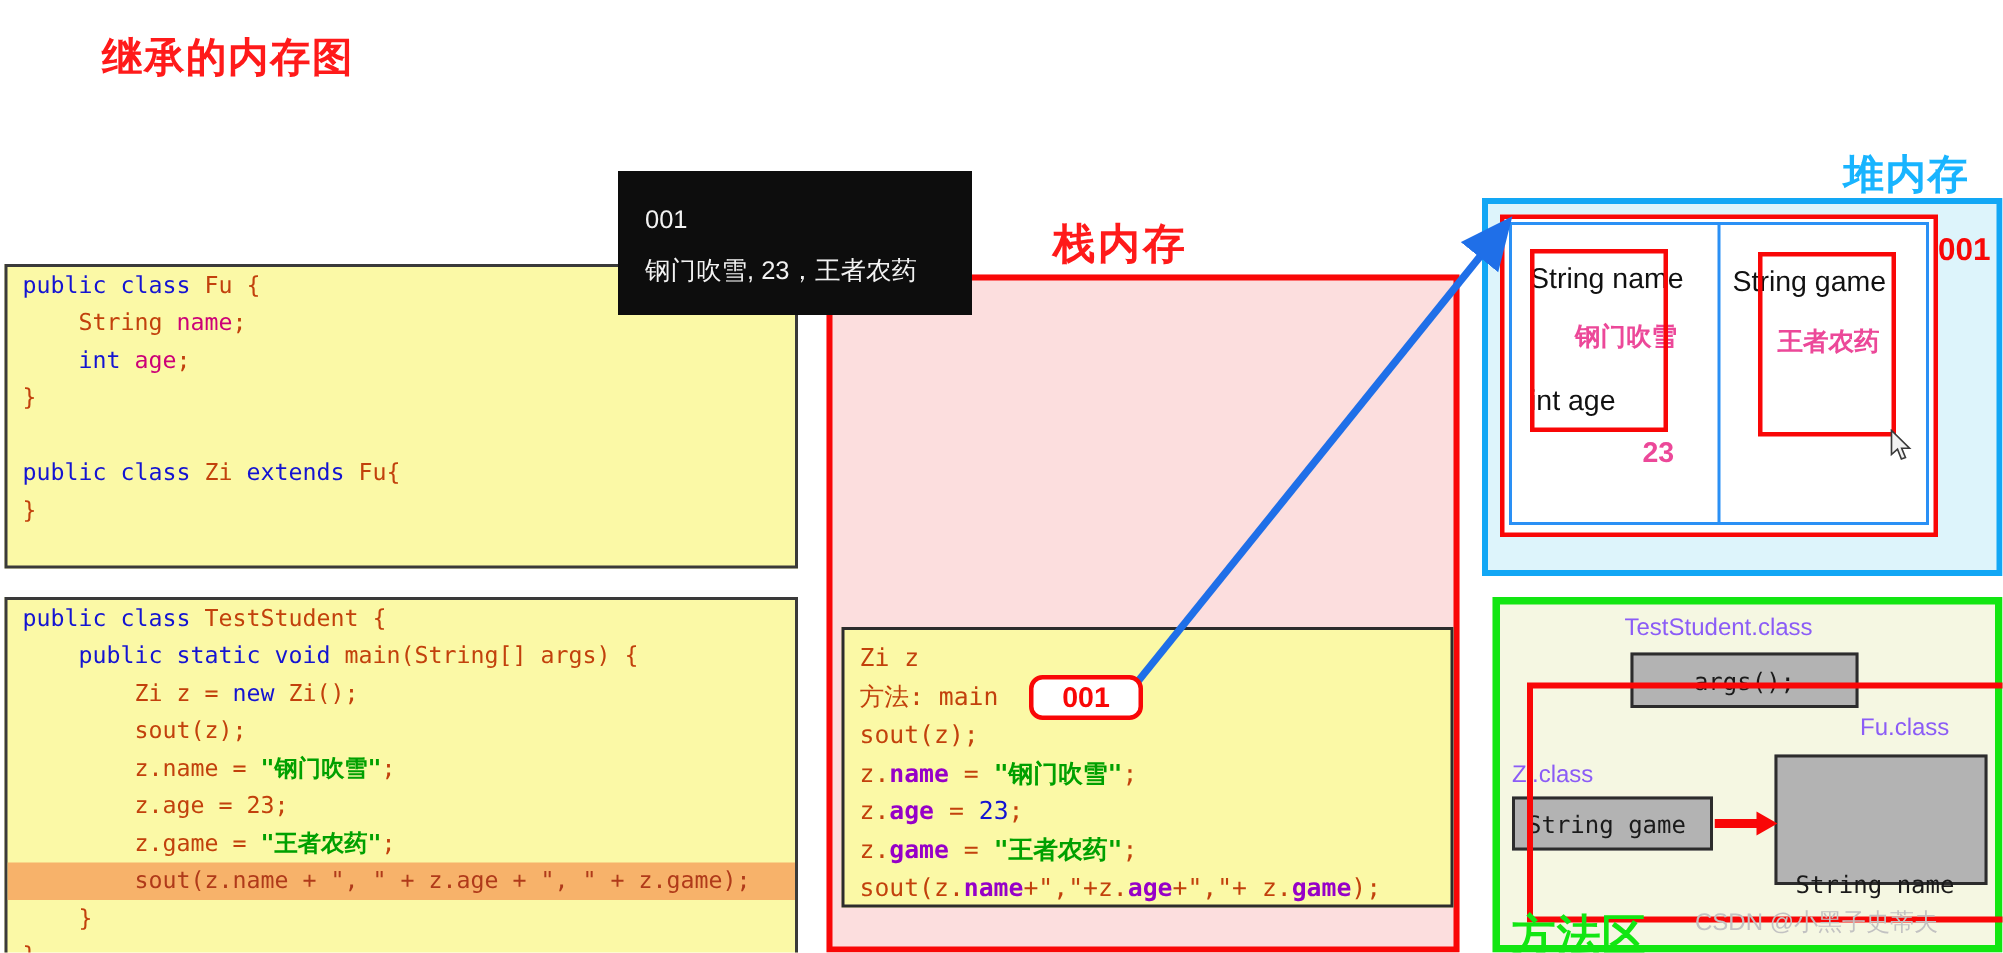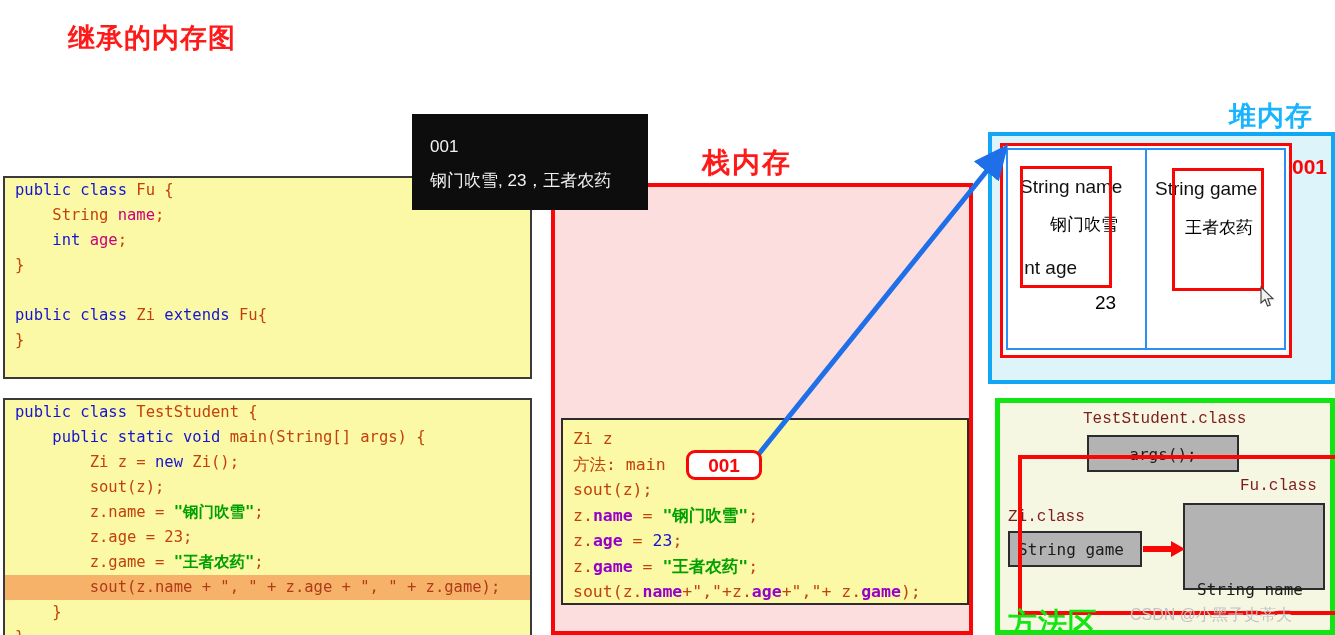--- a/index.html
+++ b/index.html
@@ -135,22 +135,22 @@
     box-sizing: border-box;
   }
   .heap-half.left { border-right: 2px solid #2a90f5; }
   .heap-field {
     font-family: "Liberation Sans", sans-serif;
     font-size: 19px;
     color: #111111;
     white-space: nowrap;
   }
   .heap-val {
-    color: #000000;
-    font-weight: normal;
+    color: #ec4899;
+    font-weight: bold;
     font-size: 17px;
     white-space: nowrap;
   }
   #box-name { left: 1020px; top: 166px; width: 92px; height: 122px; border: 3px solid #f90707; box-sizing: border-box; z-index: 13; }
   #box-game { left: 1172px; top: 168px; width: 92px; height: 123px; border: 3px solid #f90707; box-sizing: border-box; z-index: 13; }
   #heap-001 {
     left: 1292px; top: 155px;
     color: #f90707; font-weight: bold; font-size: 21px;
     z-index: 21; white-space: nowrap;
   }
@@ -162,23 +162,23 @@
     background: #f5f7e2;
     border: 5px solid #12e612;
     box-sizing: border-box;
   }
   #method-label {
     left: 1008px; top: 604px;
     color: #12e612; font-size: 29px; font-weight: bold;
     letter-spacing: 1px; z-index: 22;
   }
   .mono-lbl {
-    font-family: Liberation Mono, monospace;
+    font-family: Liberation Sans, sans-serif;
     font-size: 16px;
-    color: #7f1d1d;
+    color: #8b5cf6;
     white-space: nowrap;
   }
   .gbox {
     background: #b3b3b3;
     border: 2px solid #2c2c2c;
     box-sizing: border-box;
     font-family: "DejaVu Sans Mono", monospace;
     font-size: 16px;
     color: #1a1a1a;
     white-space: pre;

